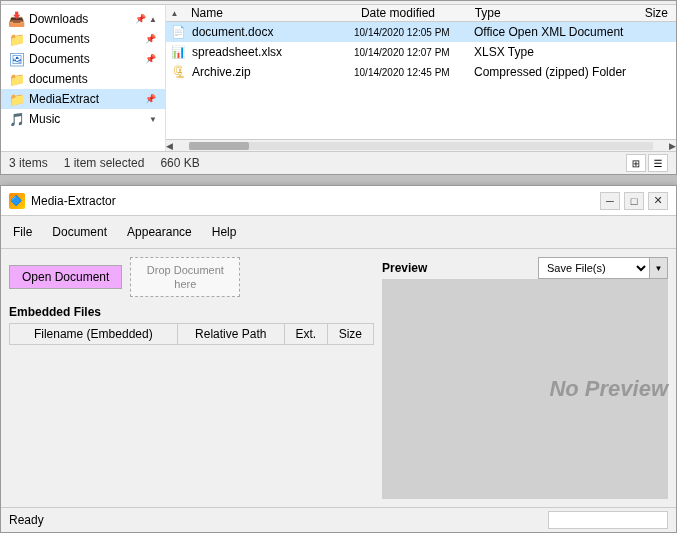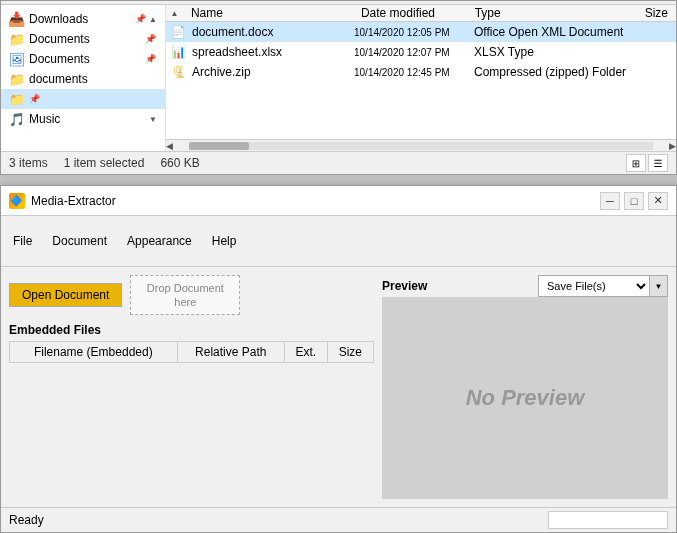--- a/index.html
+++ b/index.html
@@ -195,21 +195,21 @@
       display: flex;
       align-items: center;
       justify-content: center;
       cursor: pointer;
       font-size: 11px;
       color: #333;
     }
     .media-menubar {
       background: #f0f0f0;
       border-bottom: 1px solid #ccc;
-      padding: 16px 4px;
+      padding: 7px 4px;
       display: flex;
       gap: 4px;
     }
     .menu-item {
       padding: 2px 8px;
       cursor: pointer;
       font-size: 12px;
     }
     .media-body {
       flex: 1;
@@ -218,21 +218,21 @@
       padding: 8px;
       gap: 8px;
     }
     .media-top-row {
       display: flex;
       align-items: center;
       gap: 8px;
     }
     .open-doc-btn {
       padding: 4px 12px;
-      background: #eab308;
+      background: #f0abfc;
       border: 1px solid #aaa;
       cursor: pointer;
       font-size: 12px;
     }
     .drop-zone {
       width: 110px;
       height: 40px;
       border: 1px dashed #aaa;
       background: #f8f8f8;
       display: flex;
@@ -311,21 +311,21 @@
       align-items: center;
       justify-content: center;
       cursor: pointer;
       font-size: 8px;
     }
     .preview-area {
       flex: 1;
       background: #d0d0d0;
       display: flex;
       align-items: center;
-      justify-content: center;
+      justify-content: flex-end;
       min-height: 180px;
     }
     .no-preview-text {
       font-size: 22px;
       color: #999;
       font-style: italic;
       font-weight: bold;
     }
     .media-statusbar {
       background: #f0f0f0;
@@ -384,20 +384,21 @@
         <span class="pin-icon">📌</span>
       </div>
 
       <div class="sidebar-item">
         <span class="sidebar-icon icon-folder">📁</span>
         <span class="sidebar-label">documents</span>
       </div>
 
       <div class="sidebar-item selected">
         <span class="sidebar-icon icon-folder">📁</span>
+        <span class="sidebar-label">MediaExtract</span>
         <span class="pin-icon">📌</span>
       </div>
 
       <div class="sidebar-item">
         <span class="sidebar-icon icon-music">🎵</span>
         <span class="sidebar-label">Music</span>
         <span class="chevron-down">▼</span>
       </div>
     </div>
 

